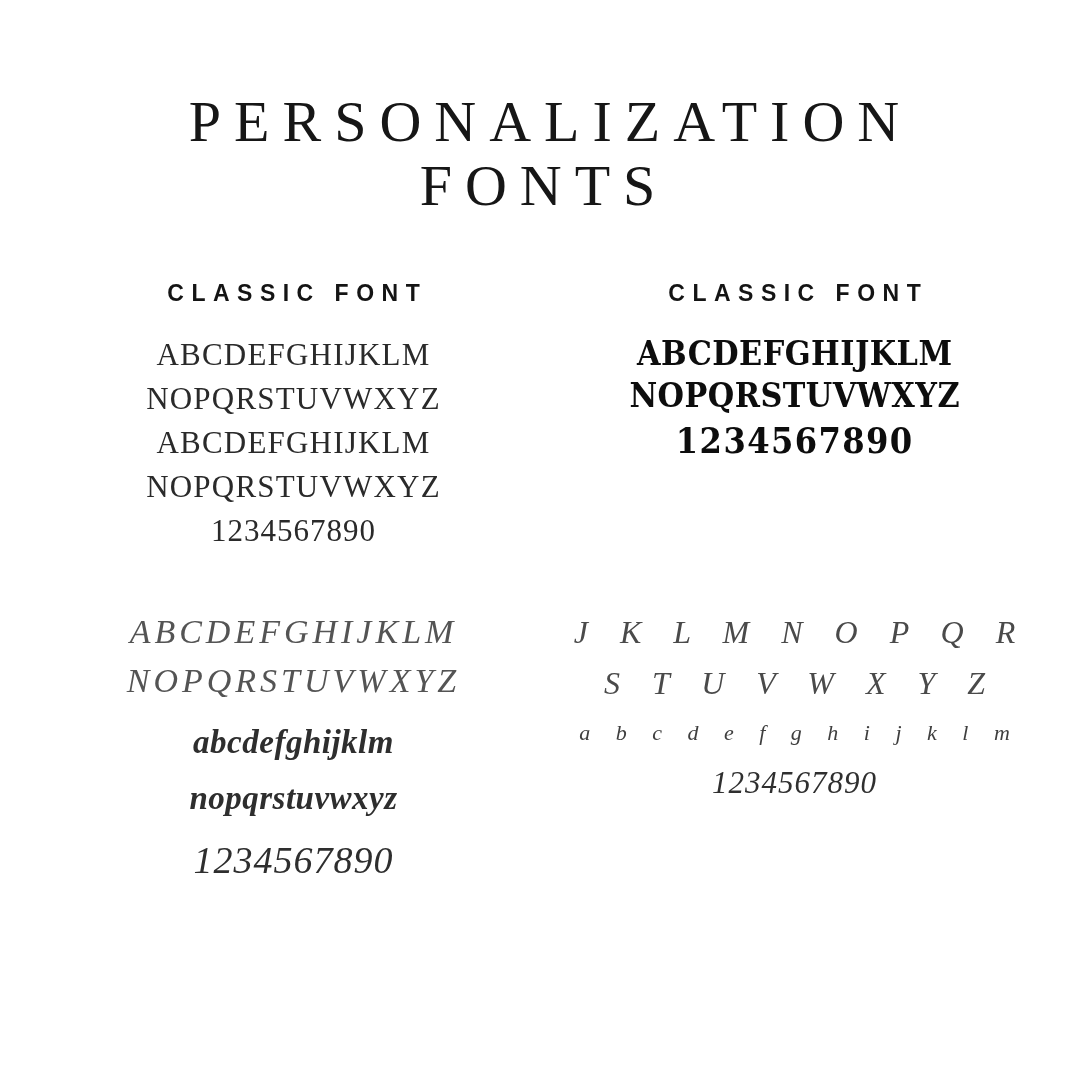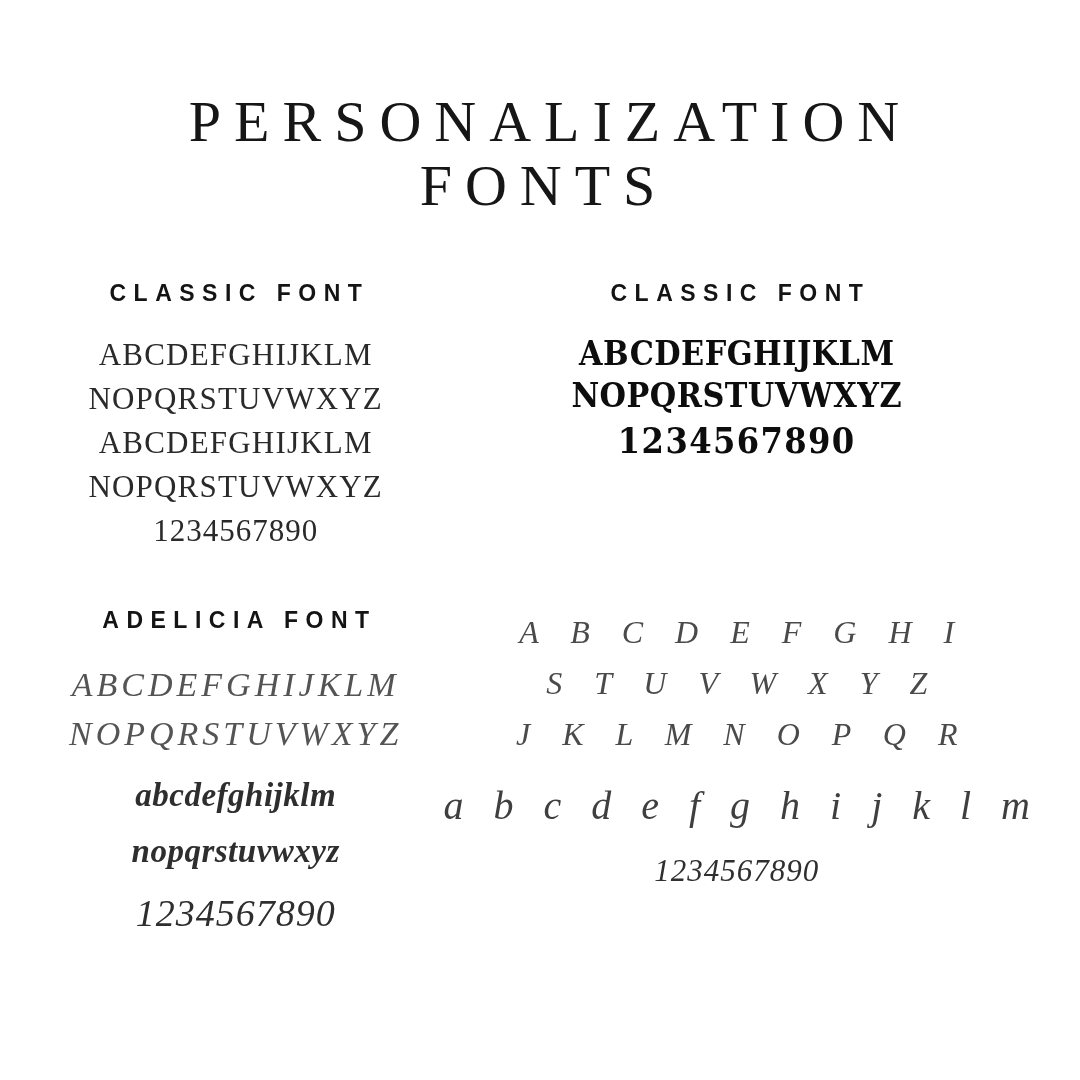--- a/index.html
+++ b/index.html
@@ -138,23 +138,23 @@
     line-height: 1.6;
   }
   .sample-bella .caps {
     letter-spacing: 12px;
     text-indent: 12px;
     font-size: 32px;
   }
   .sample-bella .lower {
     letter-spacing: 10px;
     text-indent: 10px;
-    font-size: 40px;
+    font-size: 22px;
     color: #3f3f3f;
-    margin-top: 14px;
+    margin-top: 6px;
   }
   .sample-bella .num {
     letter-spacing: 1px;
     font-size: 31px;
     color: #2f2f2f;
     margin-top: 8px;
   }
 </style>
 </head>
 <body>
@@ -179,34 +179,32 @@
     <div class="cell">
       <div class="cell-title">CLASSIC FONT</div>
       <div class="sample sample-fishtail">
         <div>ABCDEFGHIJKLM</div>
         <div>NOPQRSTUVWXYZ</div>
         <div class="num">1234567890</div>
       </div>
     </div>
 
     <div class="cell">
-      <div class="cell-title">ADELICIA FONT</div>
       <div class="sample sample-adelicia">
         <div class="caps">ABCDEFGHIJKLM</div>
         <div class="caps">NOPQRSTUVWXYZ</div>
         <div class="lower">abcdefghijklm</div>
         <div class="lower2">nopqrstuvwxyz</div>
         <div class="num">1234567890</div>
       </div>
     </div>
 
     <div class="cell">
       <div class="sample sample-bella">
-        <div class="caps">A B C D E F G H I</div>
+        <div class="caps">J K L M N O P Q R</div>
         <div class="caps">S T U V W X Y Z</div>
-        <div class="caps">J K L M N O P Q R</div>
         <div class="lower">a b c d e f g h i j k l m</div>
         <div class="num">1234567890</div>
       </div>
     </div>
 
   </div>
 </div>
 
 </body></html>

